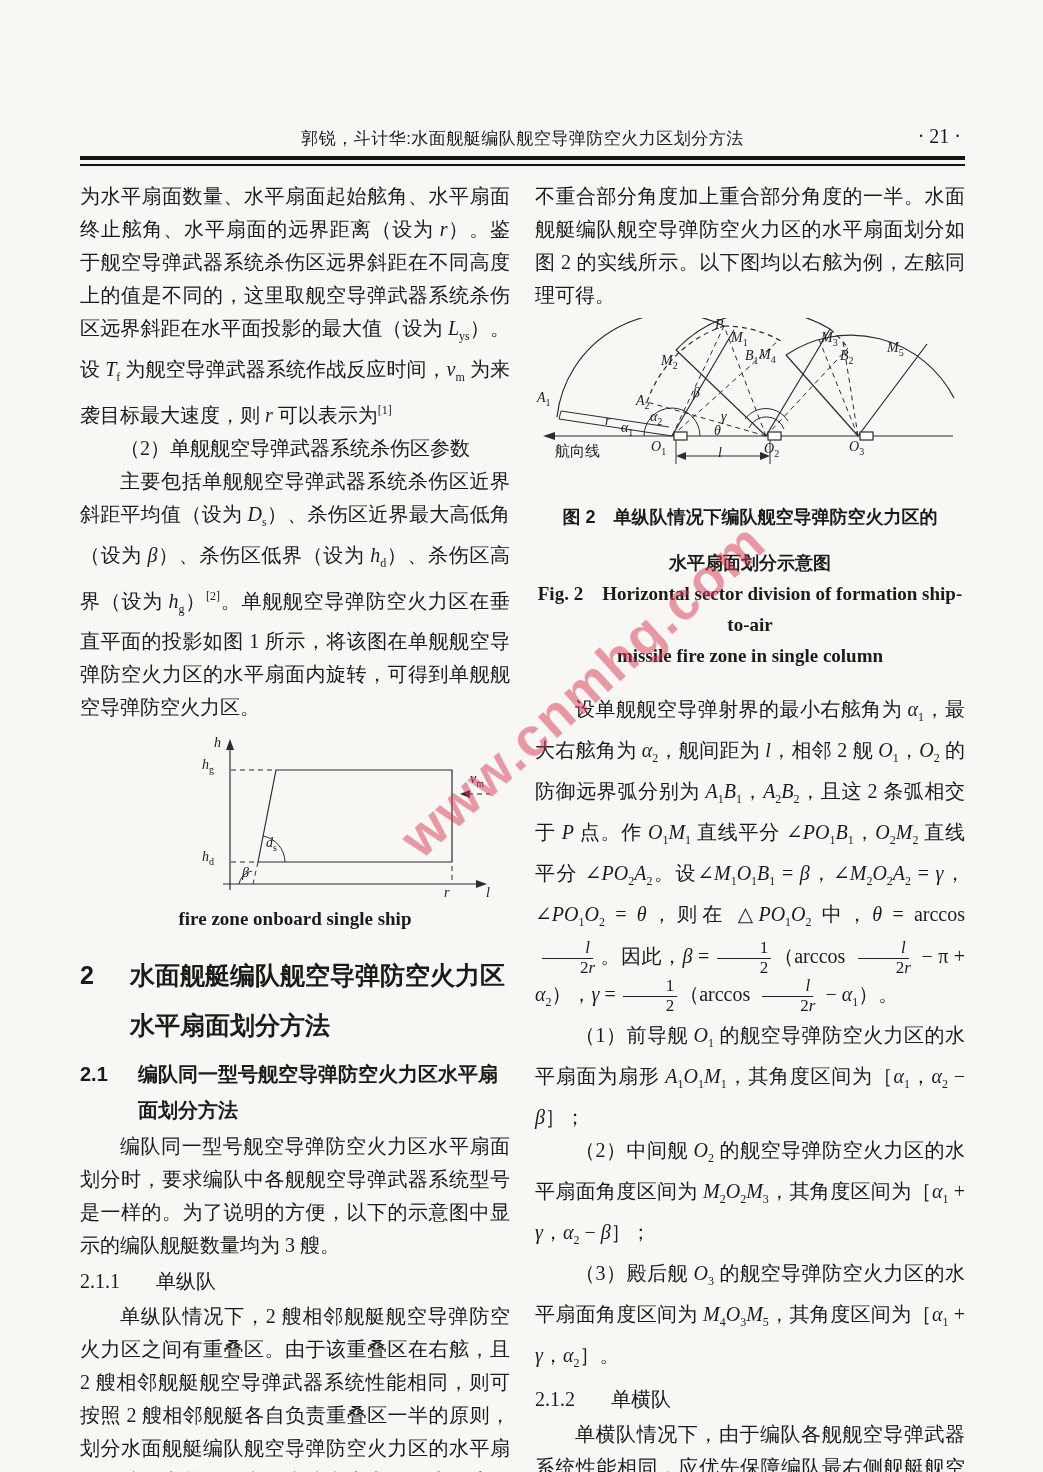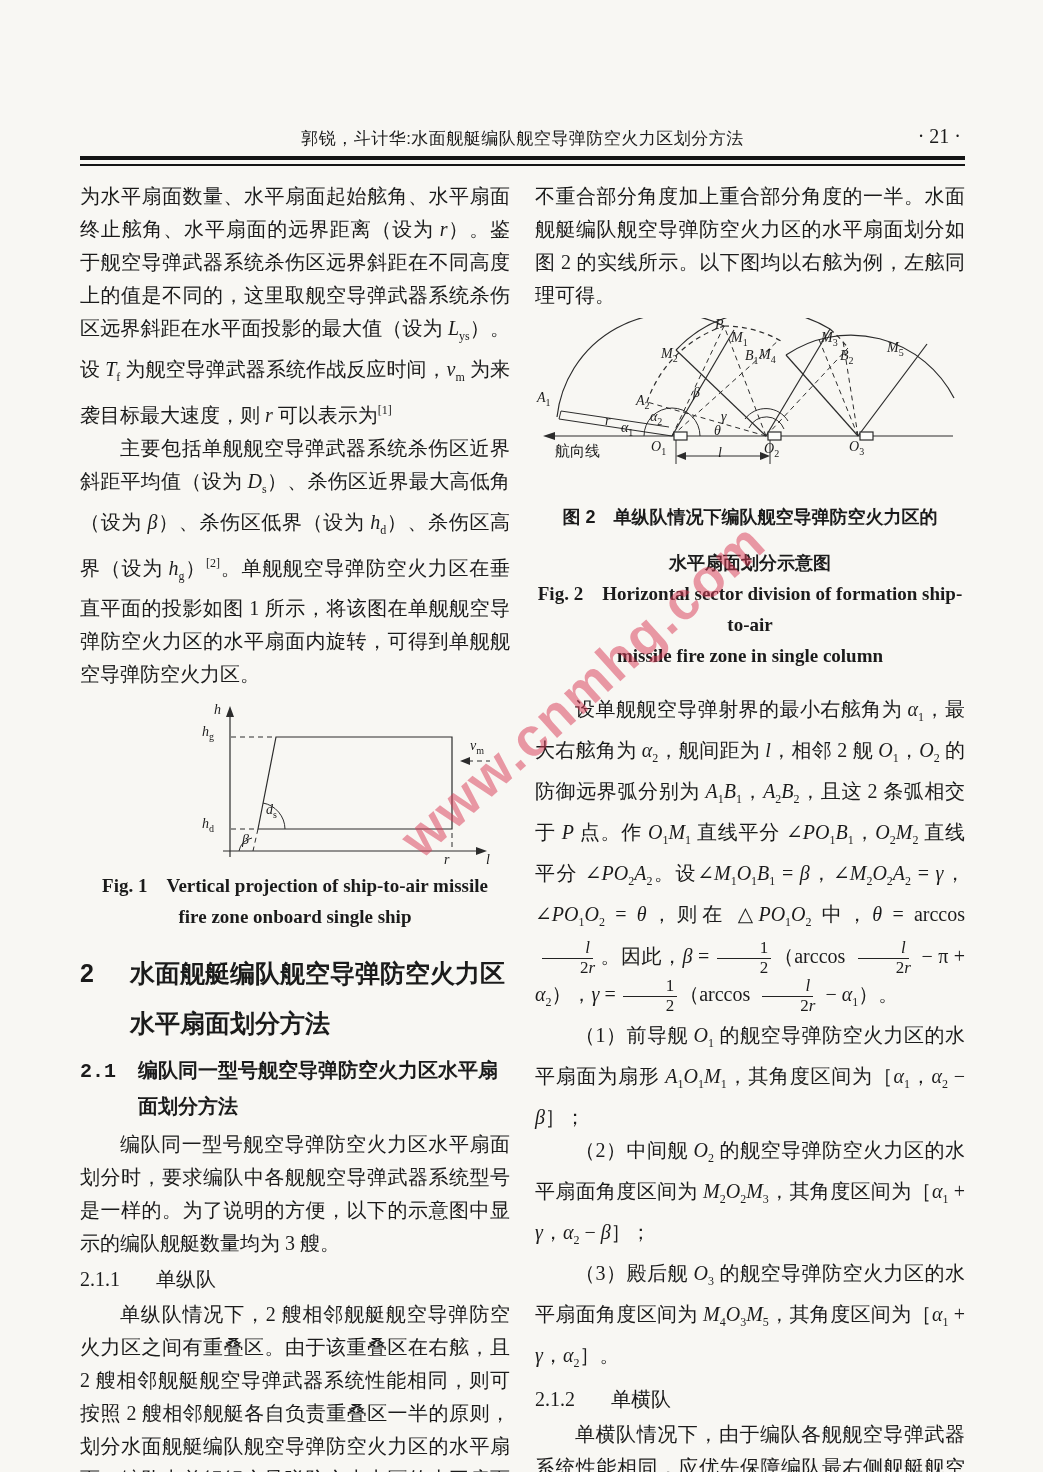--- a/index.html
+++ b/index.html
@@ -27,21 +27,21 @@
   .eqbody{flex:1;text-align:center;font-size:20px;}
   .eqno{width:56px;text-align:right;font-size:20px;}
   
   .frac{display:inline-flex;flex-direction:column;align-items:center;vertical-align:middle;line-height:1.1;font-size:.85em;margin:0 2px;}
   .frac .fn{border-bottom:1.3px solid #222;padding:0 3px;}
   .frac .fd{padding:0 3px;}
   
   .h2row{display:flex;font-family:"Liberation Sans","DejaVu Sans",sans-serif;font-weight:bold;font-size:25px;line-height:50px;margin:16px 0 6px 0;text-align:left;}
   .h2row .num{flex:0 0 50px;}
   .h2row .t{flex:1;}
-  .h3row{display:flex;font-family:Liberation Mono, monospace;font-weight:bold;font-size:20px;line-height:36px;margin:4px 0 2px 0;text-align:left;}
+  .h3row{display:flex;font-family:Liberation Sans, sans-serif;font-weight:bold;font-size:20px;line-height:36px;margin:4px 0 2px 0;text-align:left;}
   .h3row .num{flex:0 0 58px;}
   .h3row .t{flex:1;}
   .h4row{display:flex;font-size:20px;line-height:34px;margin:2px 0;text-align:left;}
   .h4row .num{flex:0 0 76px;}
   
   .figbox{position:relative;}
   .figcap-zh{text-align:center;font-family:"Liberation Sans","DejaVu Sans",sans-serif;font-weight:bold;font-size:18px;line-height:30px;text-indent:0;}
   .figcap-en{text-align:center;font-weight:bold;font-size:19px;line-height:31px;text-indent:0;}
   .flabel{position:absolute;font-size:14px;line-height:1;white-space:nowrap;}
   .flabel sub{font-size:10px;}
@@ -71,20 +71,21 @@
   </div>
   <div class="hdr-rule"></div>
 
   <div class="cols">
 
     <div class="col">
 
       <p class="para noindent">为水平扇面数量、水平扇面起始舷角、水平扇面终止舷角、水平扇面的远界距离（设为 <i>r</i>）。鉴于舰空导弹武器系统杀伤区远界斜距在不同高度上的值是不同的，这里取舰空导弹武器系统杀伤区远界斜距在水平面投影的最大值（设为 <i>L</i><sub>ys</sub>）。设 <i>T</i><sub>f</sub> 为舰空导弹武器系统作战反应时间，<i>v</i><sub>m</sub> 为来袭目标最大速度，则 <i>r</i> 可以表示为<sup>[1]</sup></p>
 
 
+      <p class="para">（2）单舰舰空导弹武器系统杀伤区参数</p>
 
       <p class="para">主要包括单舰舰空导弹武器系统杀伤区近界斜距平均值（设为 <i>D</i><sub>s</sub>）、杀伤区近界最大高低角（设为 <i>β</i>）、杀伤区低界（设为 <i>h</i><sub>d</sub>）、杀伤区高界（设为 <i>h</i><sub>g</sub>）<sup>[2]</sup>。单舰舰空导弹防空火力区在垂直平面的投影如图 1 所示，将该图在单舰舰空导弹防空火力区的水平扇面内旋转，可得到单舰舰空导弹防空火力区。</p>
 
       <div class="figbox" style="height:175px;margin:4px 0 0 0;">
         <svg width="430" height="175" viewBox="0 0 430 175">
           <g transform="translate(0,6)">
 
             <path class="geo" d="M150 14 V156"></path>
             <polygon class="arrowhead" points="150,5 146,16 154,16"></polygon>
             <path class="geo" d="M143 150 H398"></path>
@@ -108,21 +109,20 @@
         <div class="flabel" style="left:134px;top:8px;"><i>h</i></div>
         <div class="flabel" style="left:122px;top:30px;"><i>h</i><sub>g</sub></div>
         <div class="flabel" style="left:122px;top:122px;"><i>h</i><sub>d</sub></div>
         <div class="flabel" style="left:186px;top:108px;"><i>d</i><sub>s</sub></div>
         <div class="flabel" style="left:162px;top:138px;"><i>β</i></div>
         <div class="flabel" style="left:390px;top:44px;"><i>v</i><sub>m</sub></div>
         <div class="flabel" style="left:364px;top:158px;"><i>r</i></div>
         <div class="flabel" style="left:406px;top:158px;"><i>l</i></div>
       </div>
 
-      <p class="figcap-en" style="margin:0;">Fig. 1　Vertical projection of ship-to-air missile</p>
       <p class="figcap-en" style="margin:0;">fire zone onboard single ship</p>
 
       <div class="h2row">
         <span class="num">2</span>
         <span class="t">水面舰艇编队舰空导弹防空火力区水平扇面划分方法</span>
       </div>
 
       <div class="h3row">
         <span class="num">2.1</span>
         <span class="t">编队同一型号舰空导弹防空火力区水平扇面划分方法</span>
@@ -183,21 +183,21 @@
             <path class="geo dash fine" d="M323 112 L308 17"></path>
             <path class="geo dash fine" d="M323 112 L283 13"></path>
 
             <rect class="shipbox" x="139" y="108" width="13" height="8"></rect>
             <rect class="shipbox" x="233" y="108" width="13" height="8"></rect>
             <rect class="shipbox" x="325" y="108" width="13" height="8"></rect>
           </g>
         </svg>
         <div class="flabel" style="left:180px;top:0px;"><i>P</i></div>
         <div class="flabel" style="left:196px;top:13px;"><i>M</i><sub>1</sub></div>
-        <div class="flabel" style="left:126px;top:29px;"><i>M</i><sub>2</sub></div>
+        <div class="flabel" style="left:126px;top:36px;"><i>M</i><sub>2</sub></div>
         <div class="flabel" style="left:210px;top:31px;"><i>B</i><sub>1</sub></div>
         <div class="flabel" style="left:224px;top:30px;"><i>M</i><sub>4</sub></div>
         <div class="flabel" style="left:286px;top:13px;"><i>M</i><sub>3</sub></div>
         <div class="flabel" style="left:305px;top:31px;"><i>B</i><sub>2</sub></div>
         <div class="flabel" style="left:352px;top:23px;"><i>M</i><sub>5</sub></div>
         <div class="flabel" style="left:2px;top:73px;"><i>A</i><sub>1</sub></div>
         <div class="flabel" style="left:101px;top:76px;"><i>A</i><sub>2</sub></div>
         <div class="flabel" style="left:115px;top:92px;"><i>α</i><sub>2</sub></div>
         <div class="flabel" style="left:86px;top:103px;"><i>α</i><sub>1</sub></div>
         <div class="flabel" style="left:186px;top:92px;"><i>γ</i></div>

